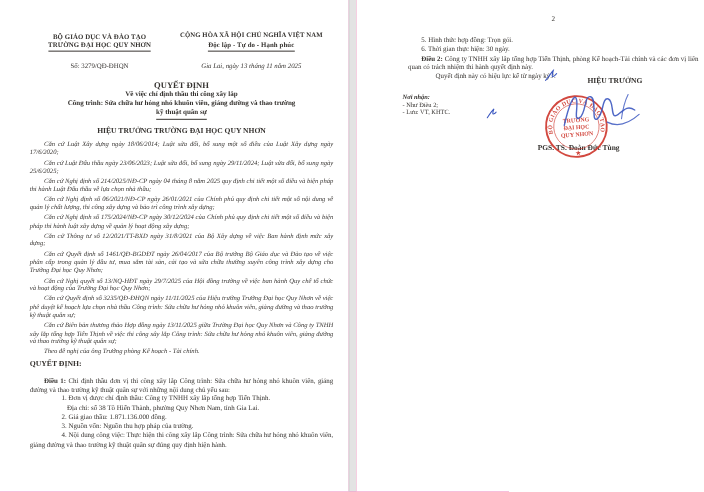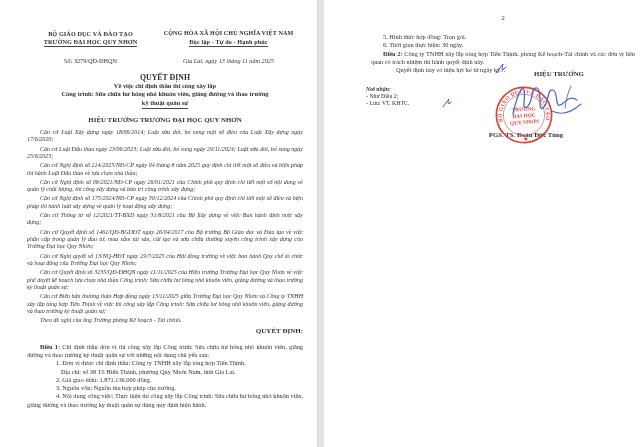--- a/index.html
+++ b/index.html
@@ -19,21 +19,21 @@
   .und{display:inline-block;border-bottom:1px solid #4a4744;padding-bottom:.5px;}
   .docnum{font-size:6.2px;margin-top:10px;font-weight:normal;}
   .dateline{font-size:6.2px;margin-top:10px;font-style:italic;font-weight:normal;}
   .title{ text-align:center;margin-top:9px;}
   .t1{font-size:7.8px;font-weight:bold;line-height:9px;}
   .t2{font-size:6.4px;font-weight:bold;line-height:8.6px;}
   .issuer{text-align:center;font-size:6.9px;font-weight:bold;margin-top:7px;}
   .recitals{margin-top:6px;}
   .recitals p{margin:0 0 1.8px 0;font-size:6px;line-height:7.4px;font-style:italic;
               text-align:justify;text-indent:13px;}
-  .dec-head{text-align:right;font-size:7px;font-weight:bold;margin-top:2px;margin-bottom:8px;}
+  .dec-head{text-align:left;font-size:7px;font-weight:bold;margin-top:2px;margin-bottom:8px;}
   .body-p{font-size:6.3px;line-height:8.3px;text-align:justify;text-indent:13px;margin:0;}
   .blabel{font-weight:bold;}
   .item{font-size:6.3px;line-height:8.3px;text-indent:29px;text-align:justify;margin:0;}
   .item-sub{text-indent:34px;}
 
   
   .p2-inner{position:absolute;left:47px;top:14px;width:264px;}
   .pagenum{text-align:center;font-size:6.5px;margin-bottom:12px;}
   .p2 p{margin:0;}
   .sig-col{position:absolute;left:160px;top:70px;width:150px;text-align:center;}

